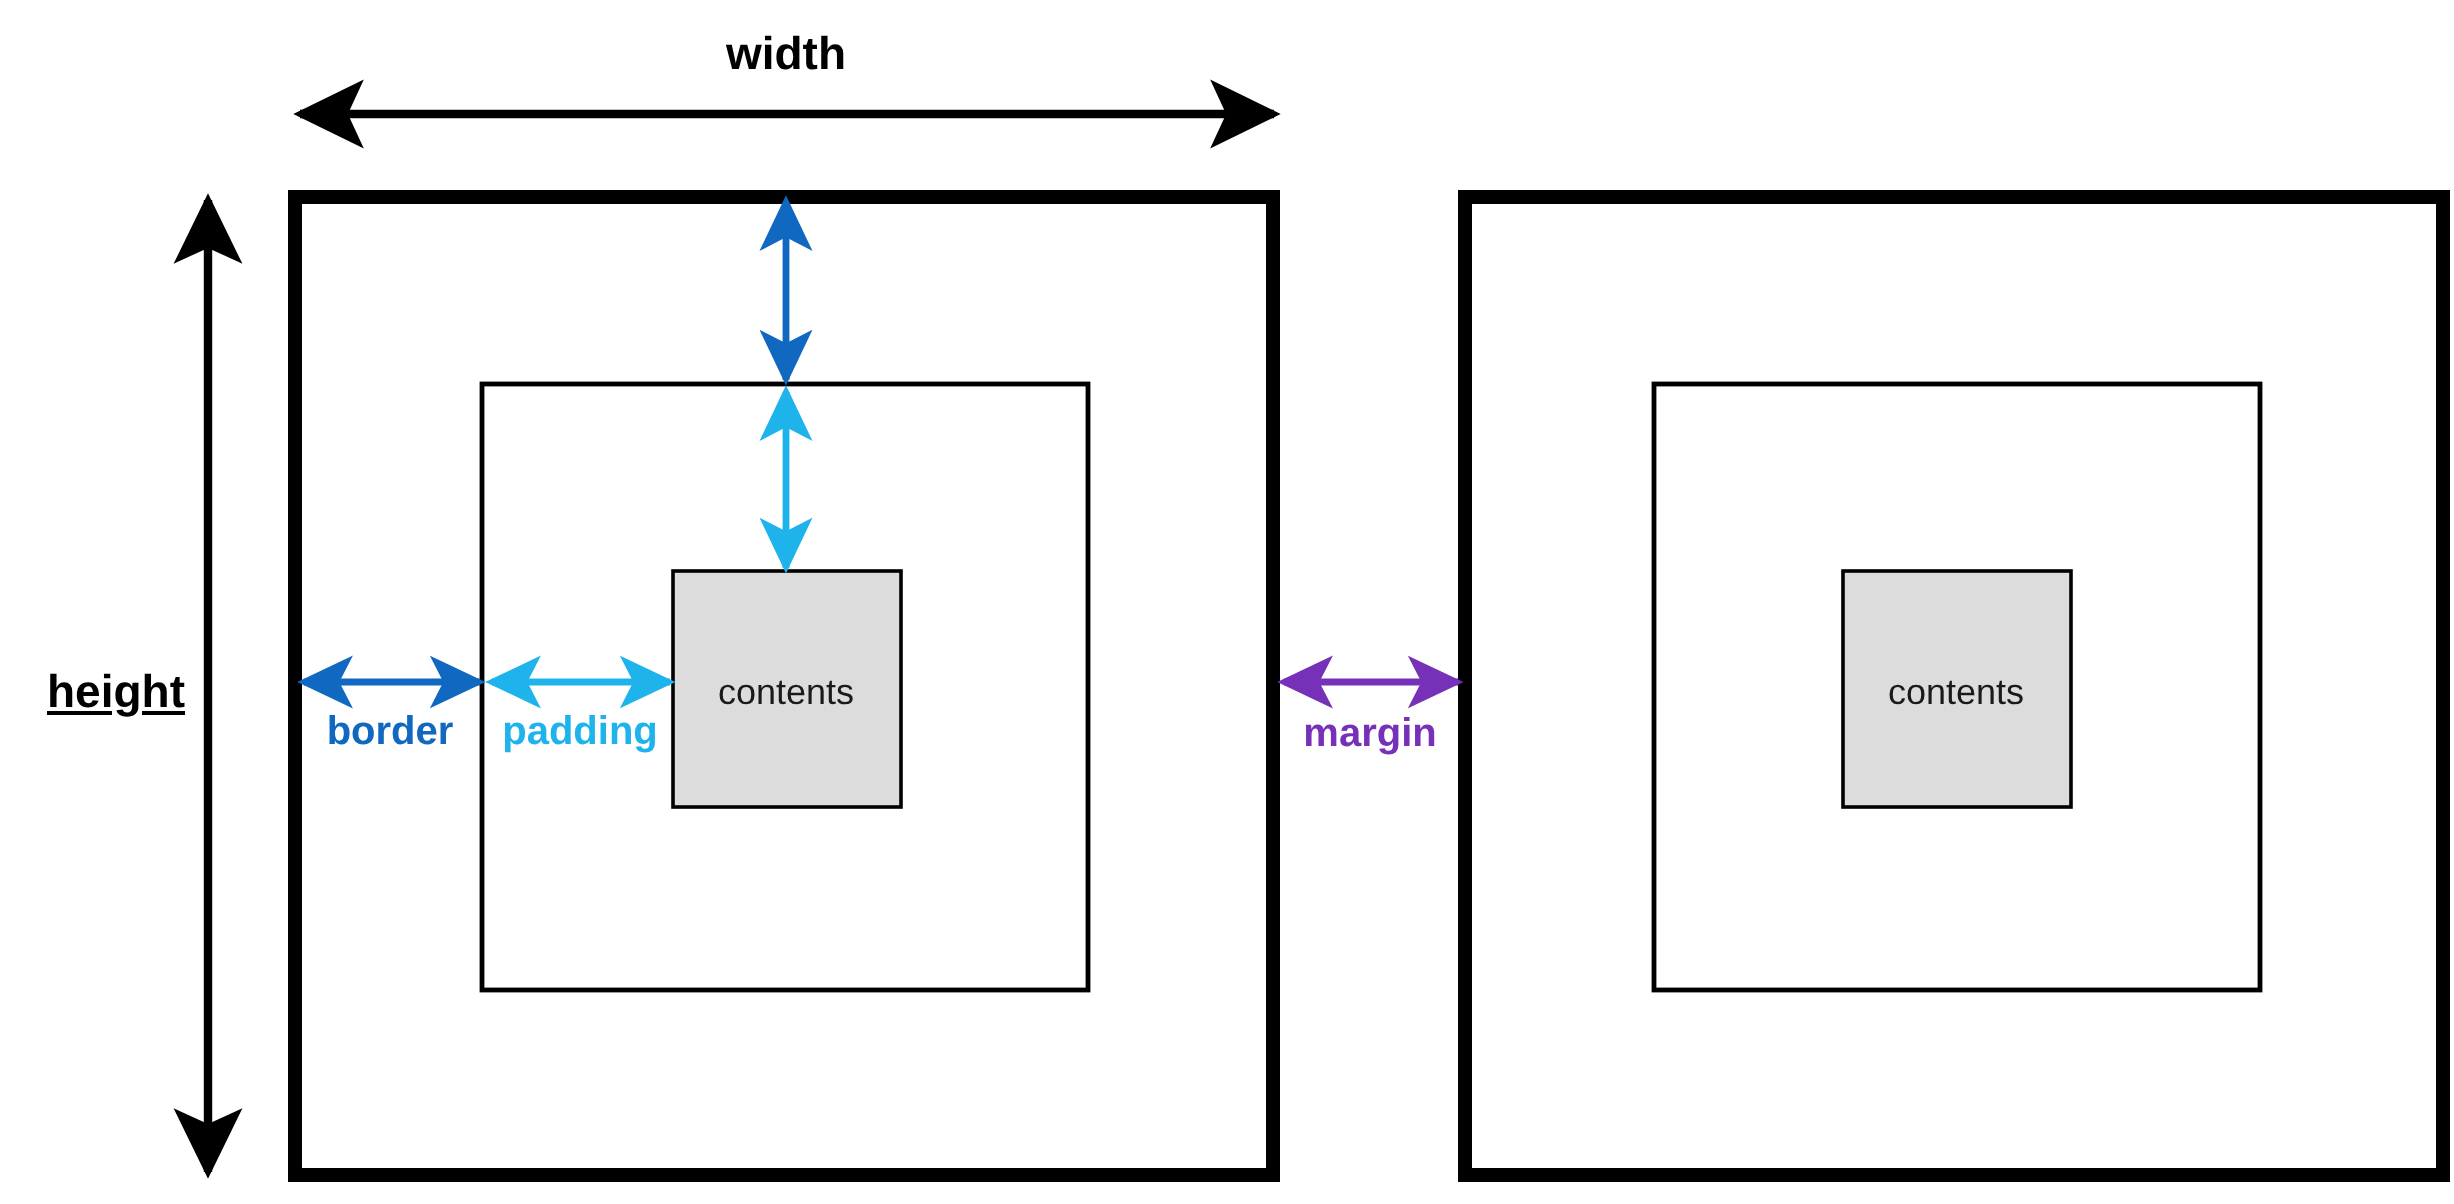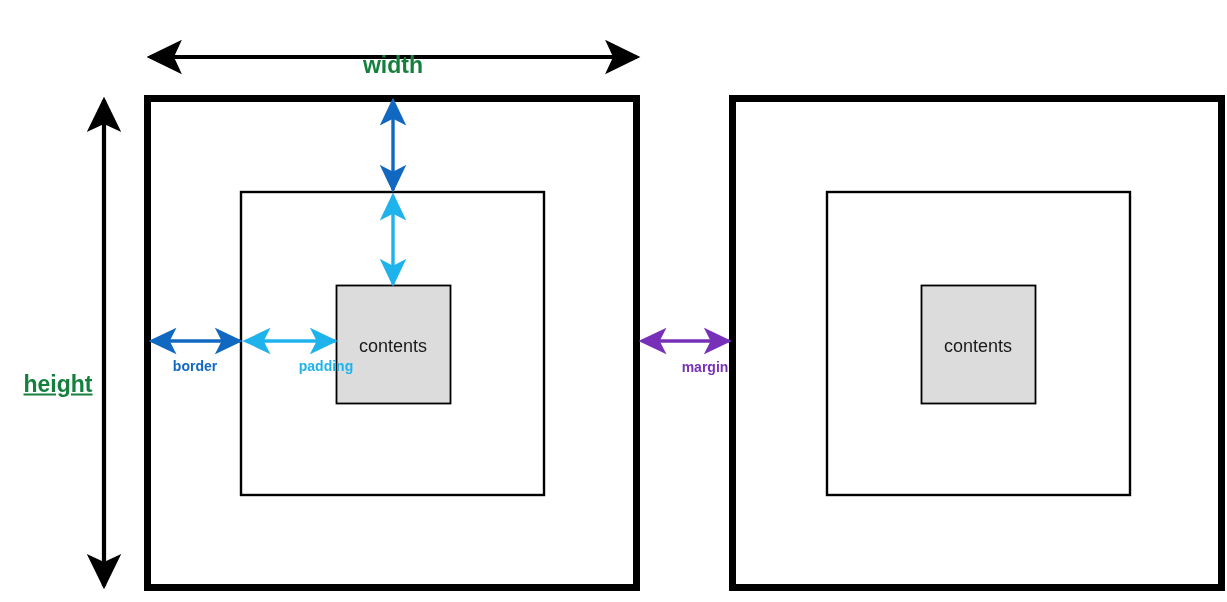--- a/index.html
+++ b/index.html
@@ -27,37 +27,36 @@
     height: 602px;
   }
   .lbl {
     position: absolute;
     white-space: nowrap;
     line-height: 1;
   }
   .lbl-dim {
     font-weight: bold;
     font-size: 23px;
-    color: #15803d;
-    margin-top: 38px;
+    color: #000000;
   }
   .lbl-ann {
     font-weight: bold;
-    font-size: 14px;
+    font-size: 20px;
   }
   .lbl-contents {
     font-size: 18px;
     color: #1a1a1a;
     font-weight: normal;
   }
   #label-width  { left: 393px; top: 27px;  transform: translate(-50%, -50%); }
   #label-height { left: 58px;  top: 346px; transform: translate(-50%, -50%); text-decoration: underline; }
   #label-border  { left: 195px; top: 366px; transform: translate(-50%, -50%); }
-  #label-padding { left: 290px; top: 366px; transform: translate(-50%, -50%); margin-left: 36px; }
-  #label-margin  { left: 705px; top: 367px; transform: translate(-50%, -50%); }
+  #label-padding { left: 290px; top: 366px; transform: translate(-50%, -50%); }
+  #label-margin  { left: 685px; top: 367px; transform: translate(-50%, -50%); }
   #label-contents-left  { left: 393px;  top: 346px; transform: translate(-50%, -50%); }
   #label-contents-right { left: 978px;  top: 346px; transform: translate(-50%, -50%); }
 </style>
 </head>
 <body>
 
 <div id="diagram-root">
 
   <svg class="layer" viewBox="0 0 1227 602">
     <defs>

